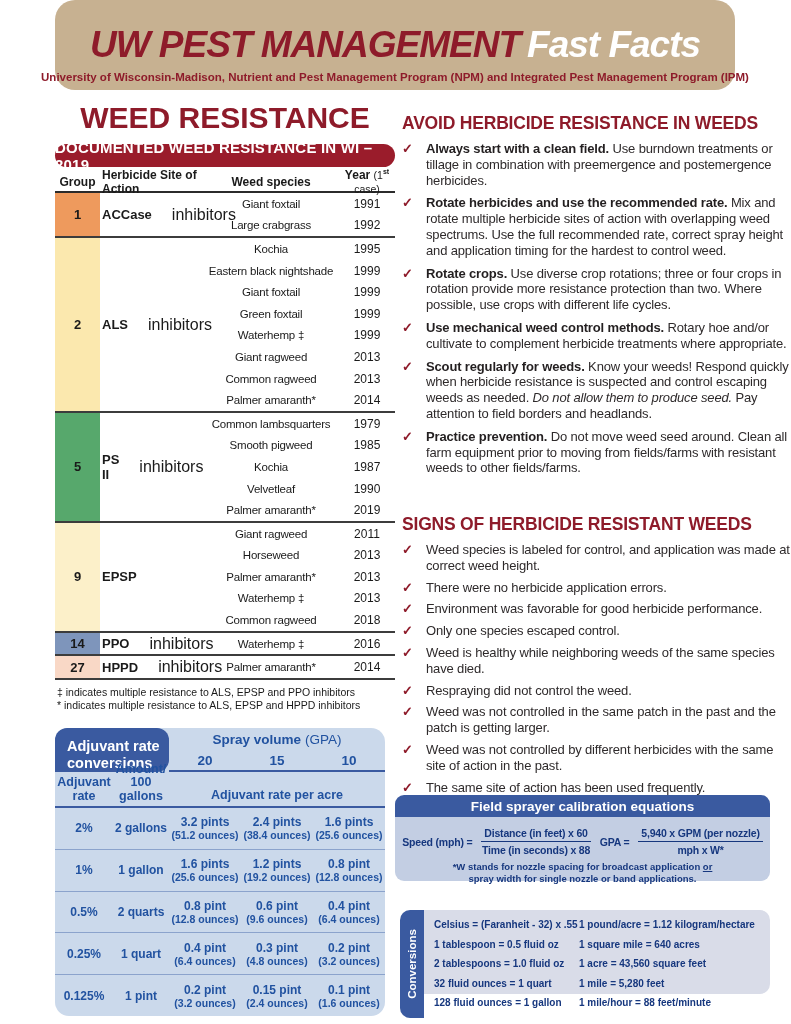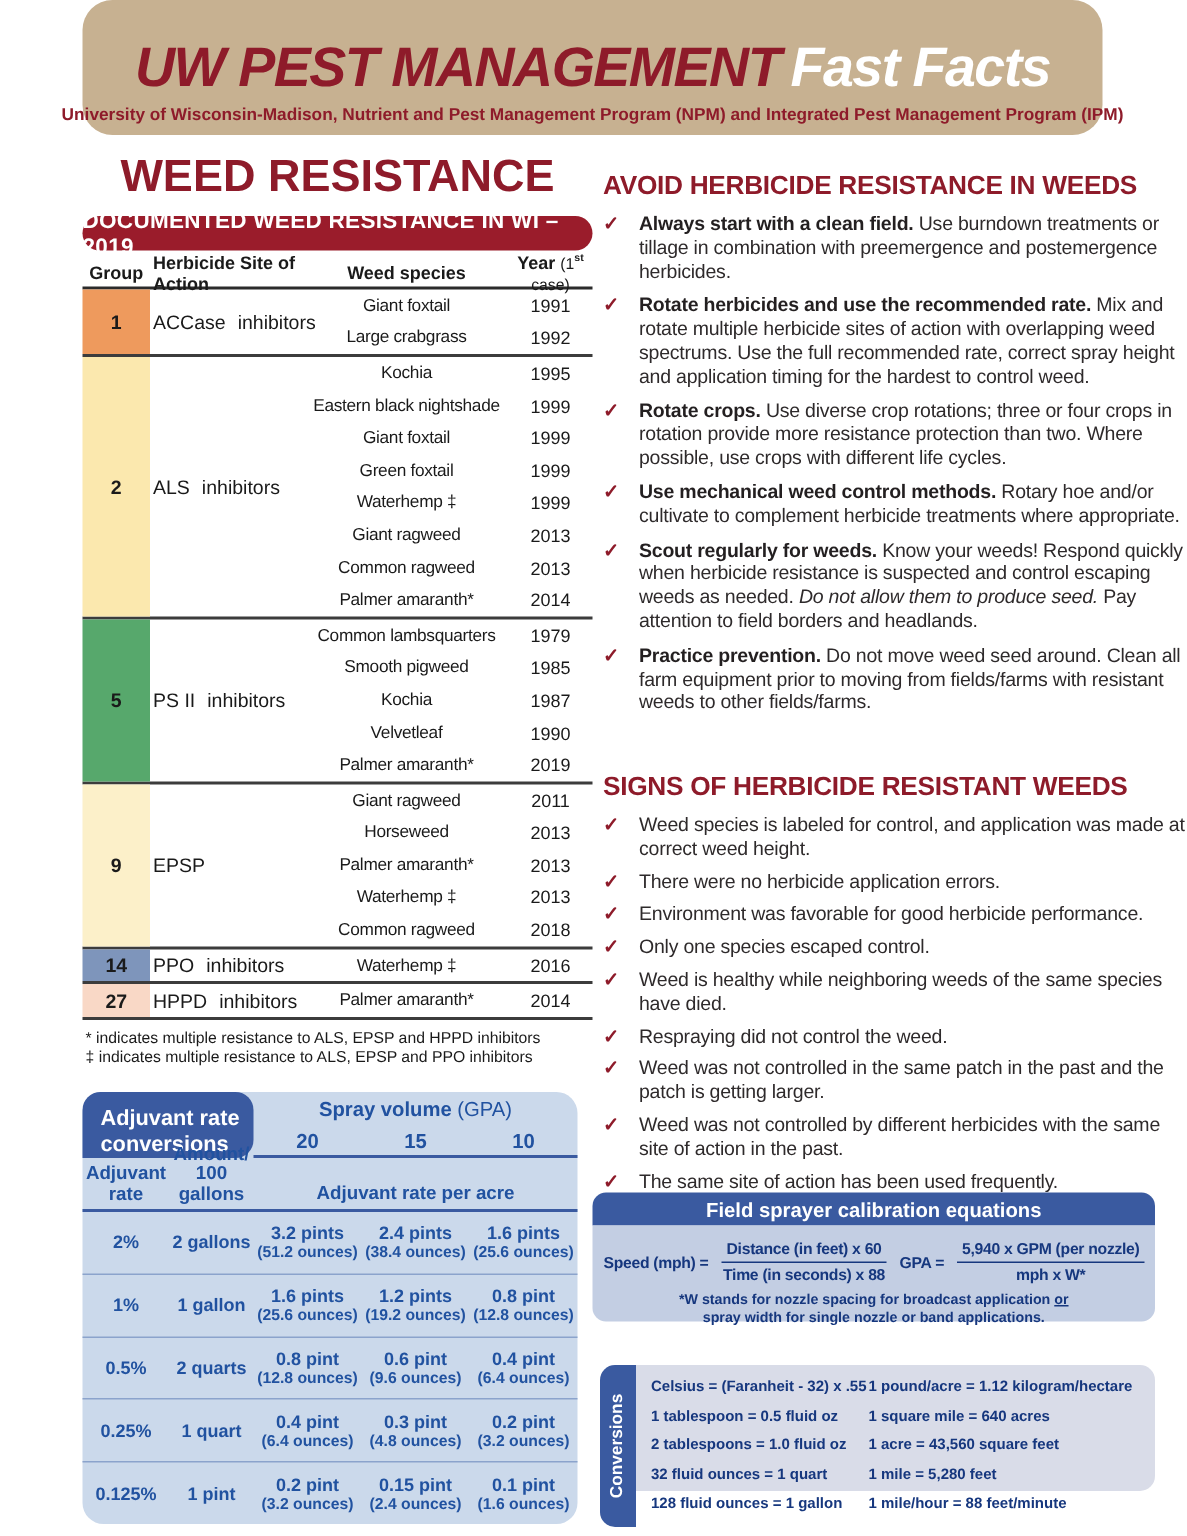--- a/index.html
+++ b/index.html
@@ -23,22 +23,22 @@
 .col-s{width:103px;padding-left:2px}
 .col-w{width:136px;text-align:center}
 .col-y{width:56px;text-align:center}
 .col-y sup{font-size:7px}
 .col-y .n{font-weight:400;font-size:10.5px}
 .sect{display:flex;border-top:2px solid #3C3C3C}
 .sect.first{border-top:none}
 .sect.last{border-bottom:2px solid #3C3C3C}
 .gcell{width:45px;display:flex;align-items:center;justify-content:center;font-weight:700;font-size:13px}
 .scell{width:103px;display:flex;align-items:center;padding-left:2px}
-.scell .b{font-weight:400;font-size:13px}
-.scell .sm{font-size:13px;margin-left:8px}
+.scell .b{font-weight:700;font-size:13px}
+.scell .sm{font-size:16px;margin-left:20px}
 .rows{width:192px}
 .trow{height:21.6px;display:flex;align-items:center}
 .trow .sp{width:136px;text-align:center;font-size:11.5px;letter-spacing:-.2px}
 .trow .yr{width:56px;text-align:center;font-size:12px}
 .fnotes{position:absolute;left:57px;top:686px;font-size:10.5px;line-height:13px;color:#1a1a1a}
 
 
 .adj{position:absolute;left:55px;top:728px;width:330px;height:288px;background:#CBD9EB;border-radius:14px;color:#2152A0}
 .adj-dark{position:absolute;left:0;top:0;width:114px;height:44px;background:#3A5AA0;border-radius:12px 12px 12px 0;color:#fff;font-weight:700;font-size:14.5px;line-height:17px;padding:10px 0 0 12px}
 .adj-spray{position:absolute;left:114px;top:4px;width:216px;text-align:center;font-size:13.5px}
@@ -253,22 +253,22 @@
     <div class="rows">
       <div class="trow">
           <span class="sp">Palmer amaranth*</span>
           <span class="yr">2014</span>
         </div>
     </div>
   </div>
 </div>
 
 <div class="fnotes">
+  <div>‡ indicates multiple resistance to ALS, EPSP and PPO inhibitors</div>
   <div>* indicates multiple resistance to ALS, EPSP and HPPD inhibitors</div>
-  <div>‡ indicates multiple resistance to ALS, EPSP and PPO inhibitors</div>
 </div>
 
 <div class="adj">
   <div class="adj-dark">
     <div>Adjuvant rate</div>
     <div>conversions</div>
   </div>
   <div class="adj-spray"><span class="b">Spray volume</span><span> (GPA)</span></div>
   <div class="adj-cols">
     <div>20</div>

